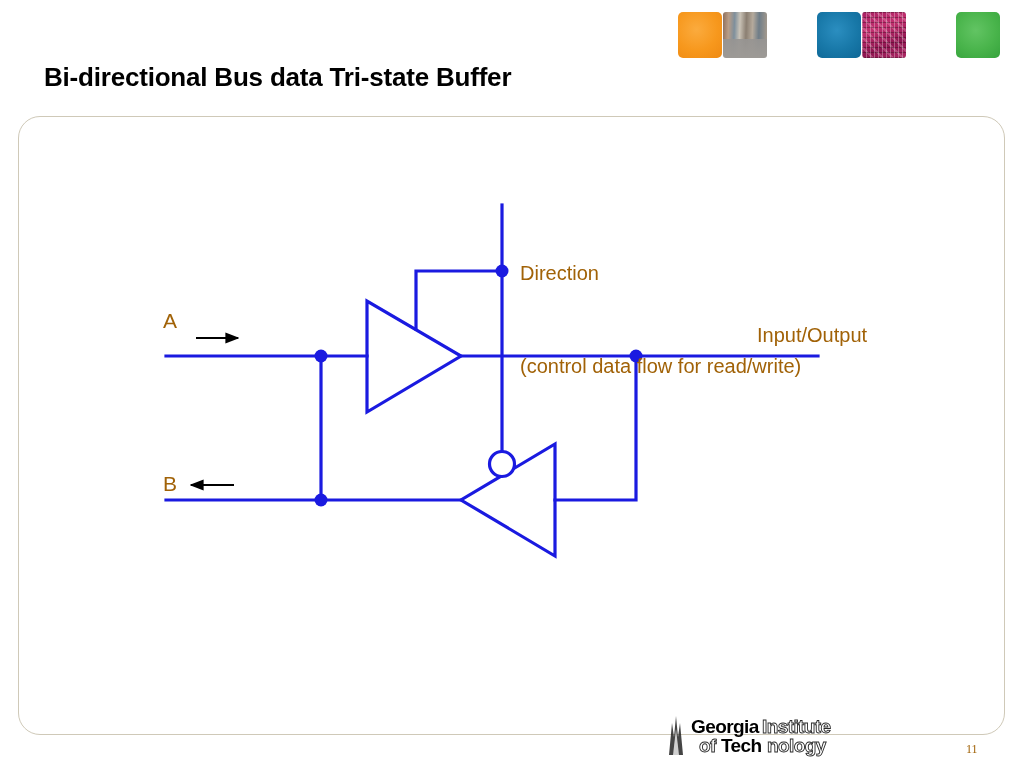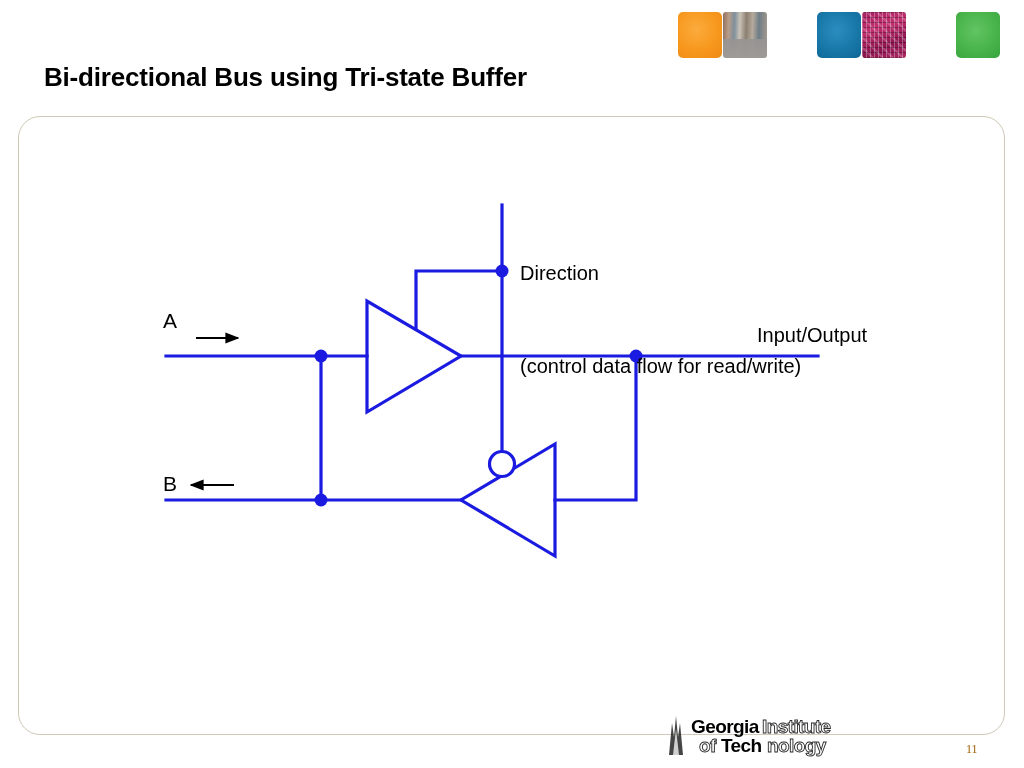--- a/index.html
+++ b/index.html
@@ -96,21 +96,21 @@
     position: absolute;
     left: 0;
     top: 0;
     width: 1024px;
     height: 768px;
     pointer-events: none;
   }
 
   .diagram-label {
     position: absolute;
-    color: #000000;
+    color: #a16207;
     font-size: 20px;
     white-space: pre;
     line-height: 31px;
   }
   #label-direction { left: 520px; top: 196px; }
   #label-io        { left: 757px; top: 320px; text-align: right; }
   #label-a         { left: 163px; top: 305px; font-size: 21px; }
   #label-b         { left: 163px; top: 468px; font-size: 21px; }
 
   
@@ -140,21 +140,21 @@
   </div>
   <div class="deco-group" style="left:139px; width:89px;">
     <div class="deco-tile tile-blue"></div>
     <div class="deco-tile tile-circuit"></div>
   </div>
   <div class="deco-group" style="left:278px; width:44px;">
     <div class="deco-tile tile-green"></div>
   </div>
 </div>
 
-<div id="slide-title">Bi-directional Bus using Tri-state Buffer</div>
+<div id="slide-title">Bi-directional Bus data Tri-state Buffer</div>
 
 <div id="content-frame"></div>
 
 <svg id="circuit-canvas" viewBox="0 0 1024 768" width="1024" height="768" xmlns="http://www.w3.org/2000/svg">
 
   <defs>
     <marker id="arrow-right-head" viewBox="0 0 10 10" refX="9" refY="5" markerWidth="7" markerHeight="7" orient="auto-start-reverse">
       <path d="M 0 1 L 10 5 L 0 9 z" fill="#000000"></path>
     </marker>
     <marker id="arrow-left-head" viewBox="0 0 10 10" refX="9" refY="5" markerWidth="7" markerHeight="7" orient="auto-start-reverse">

